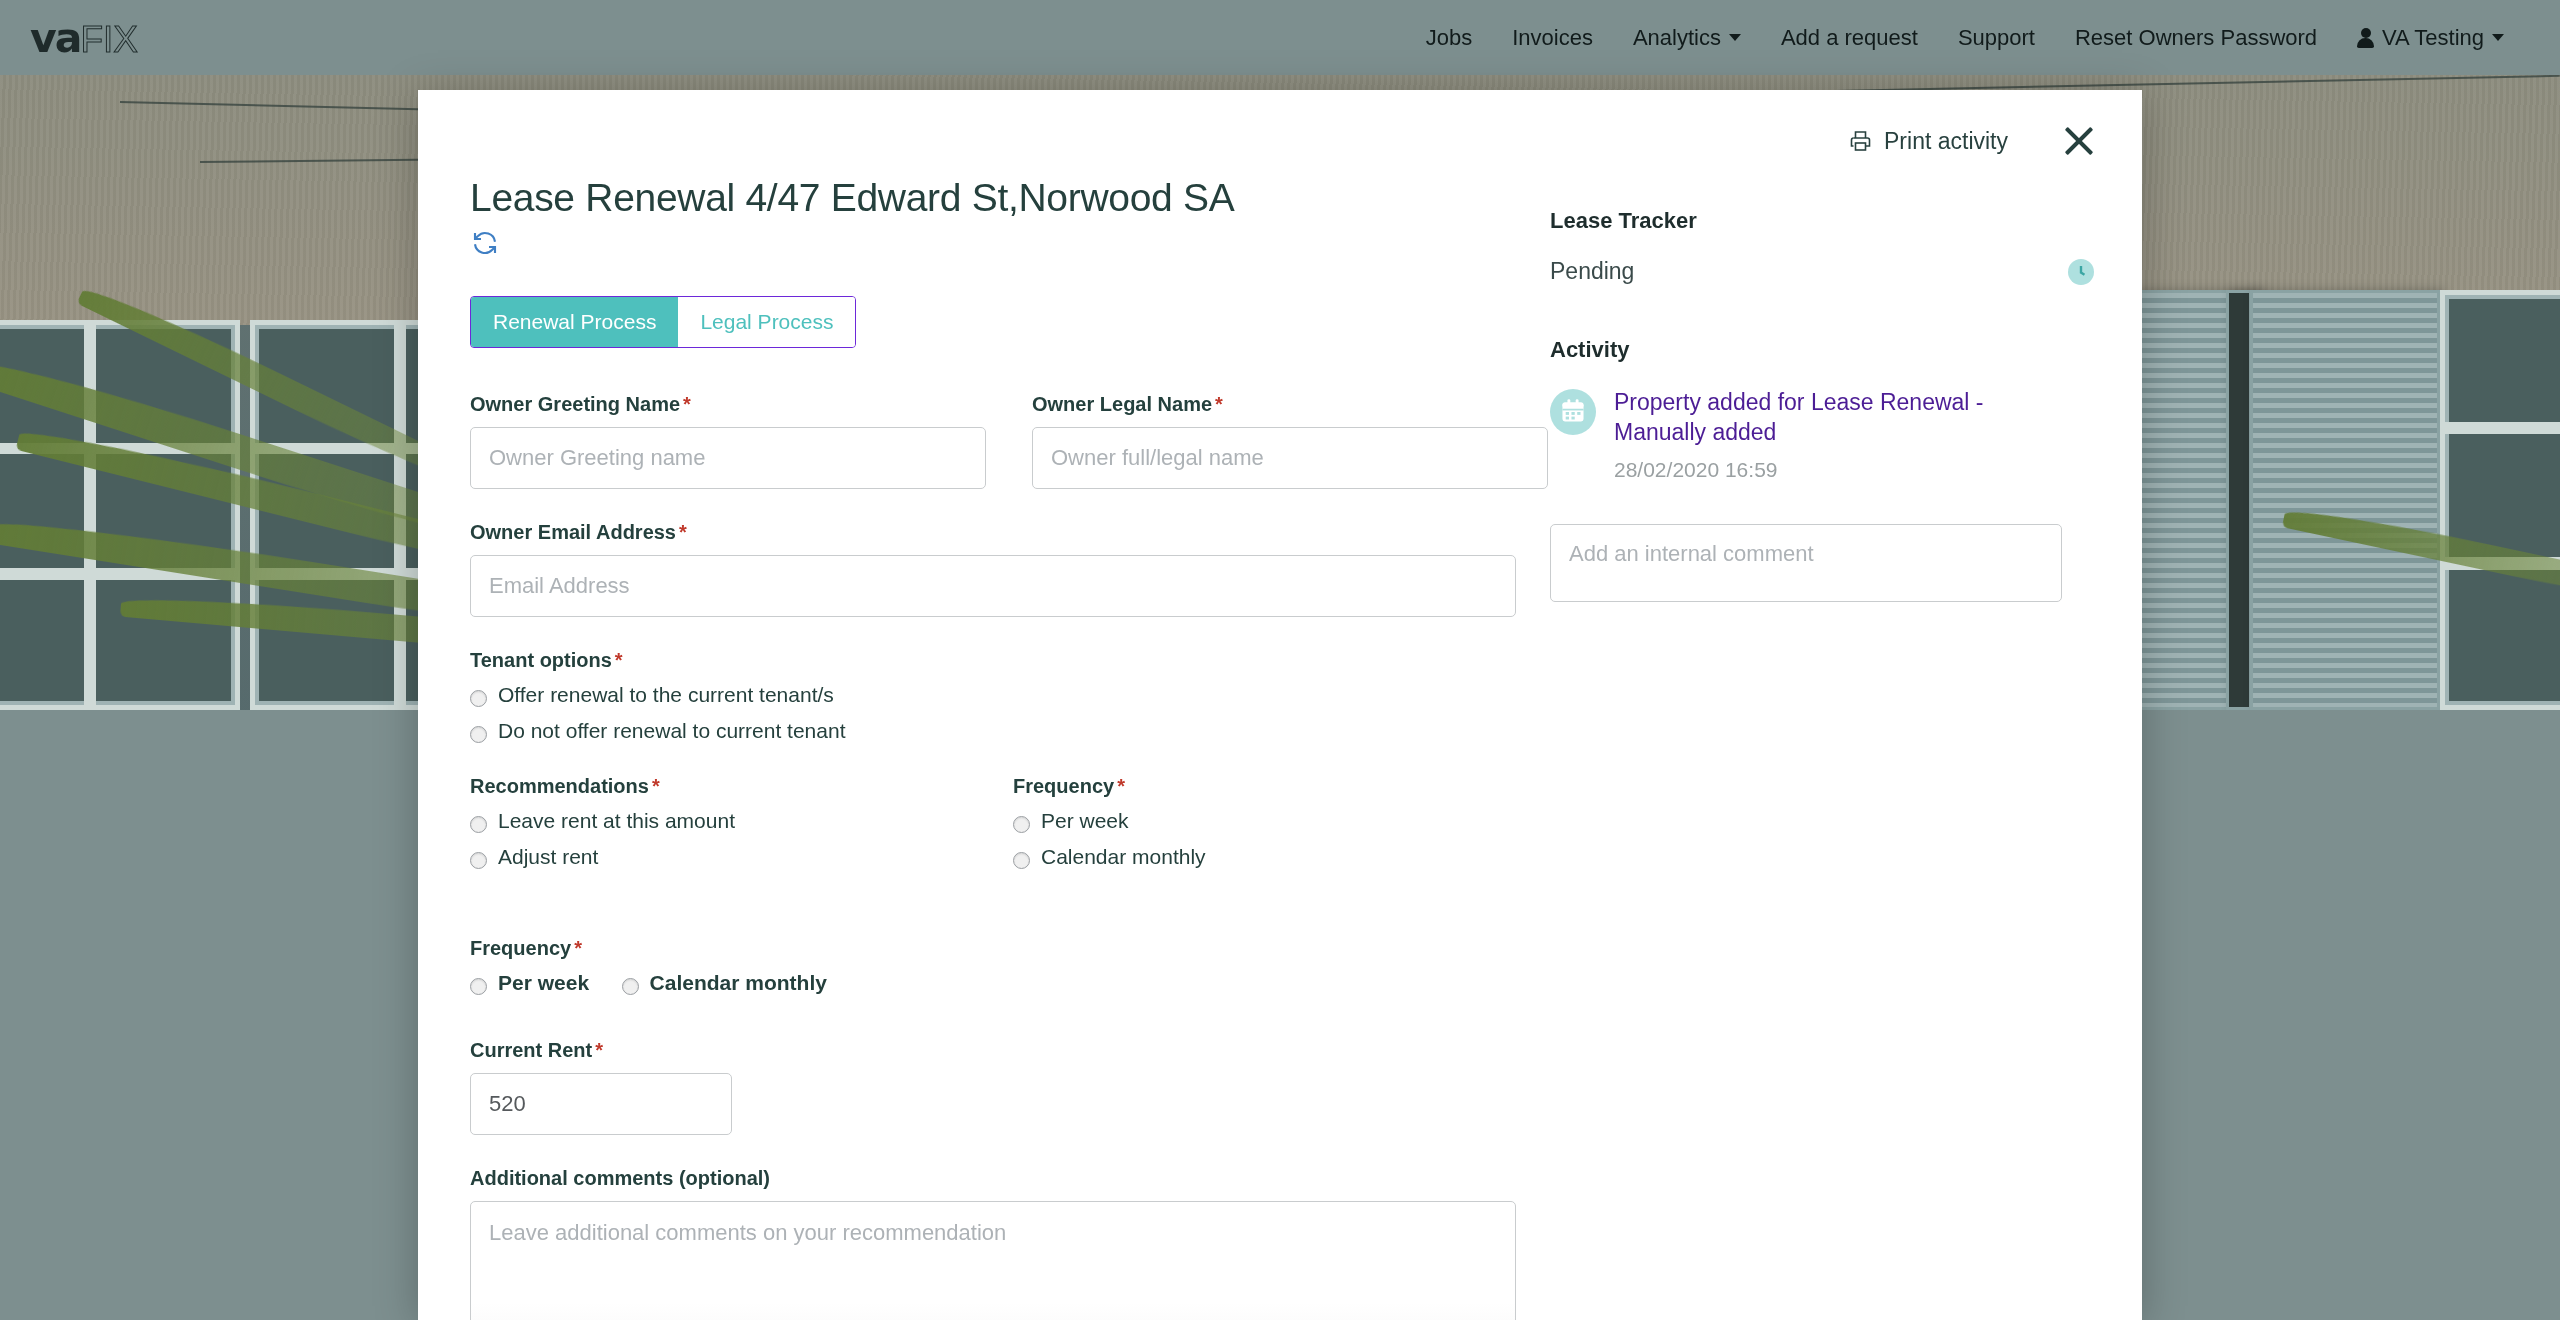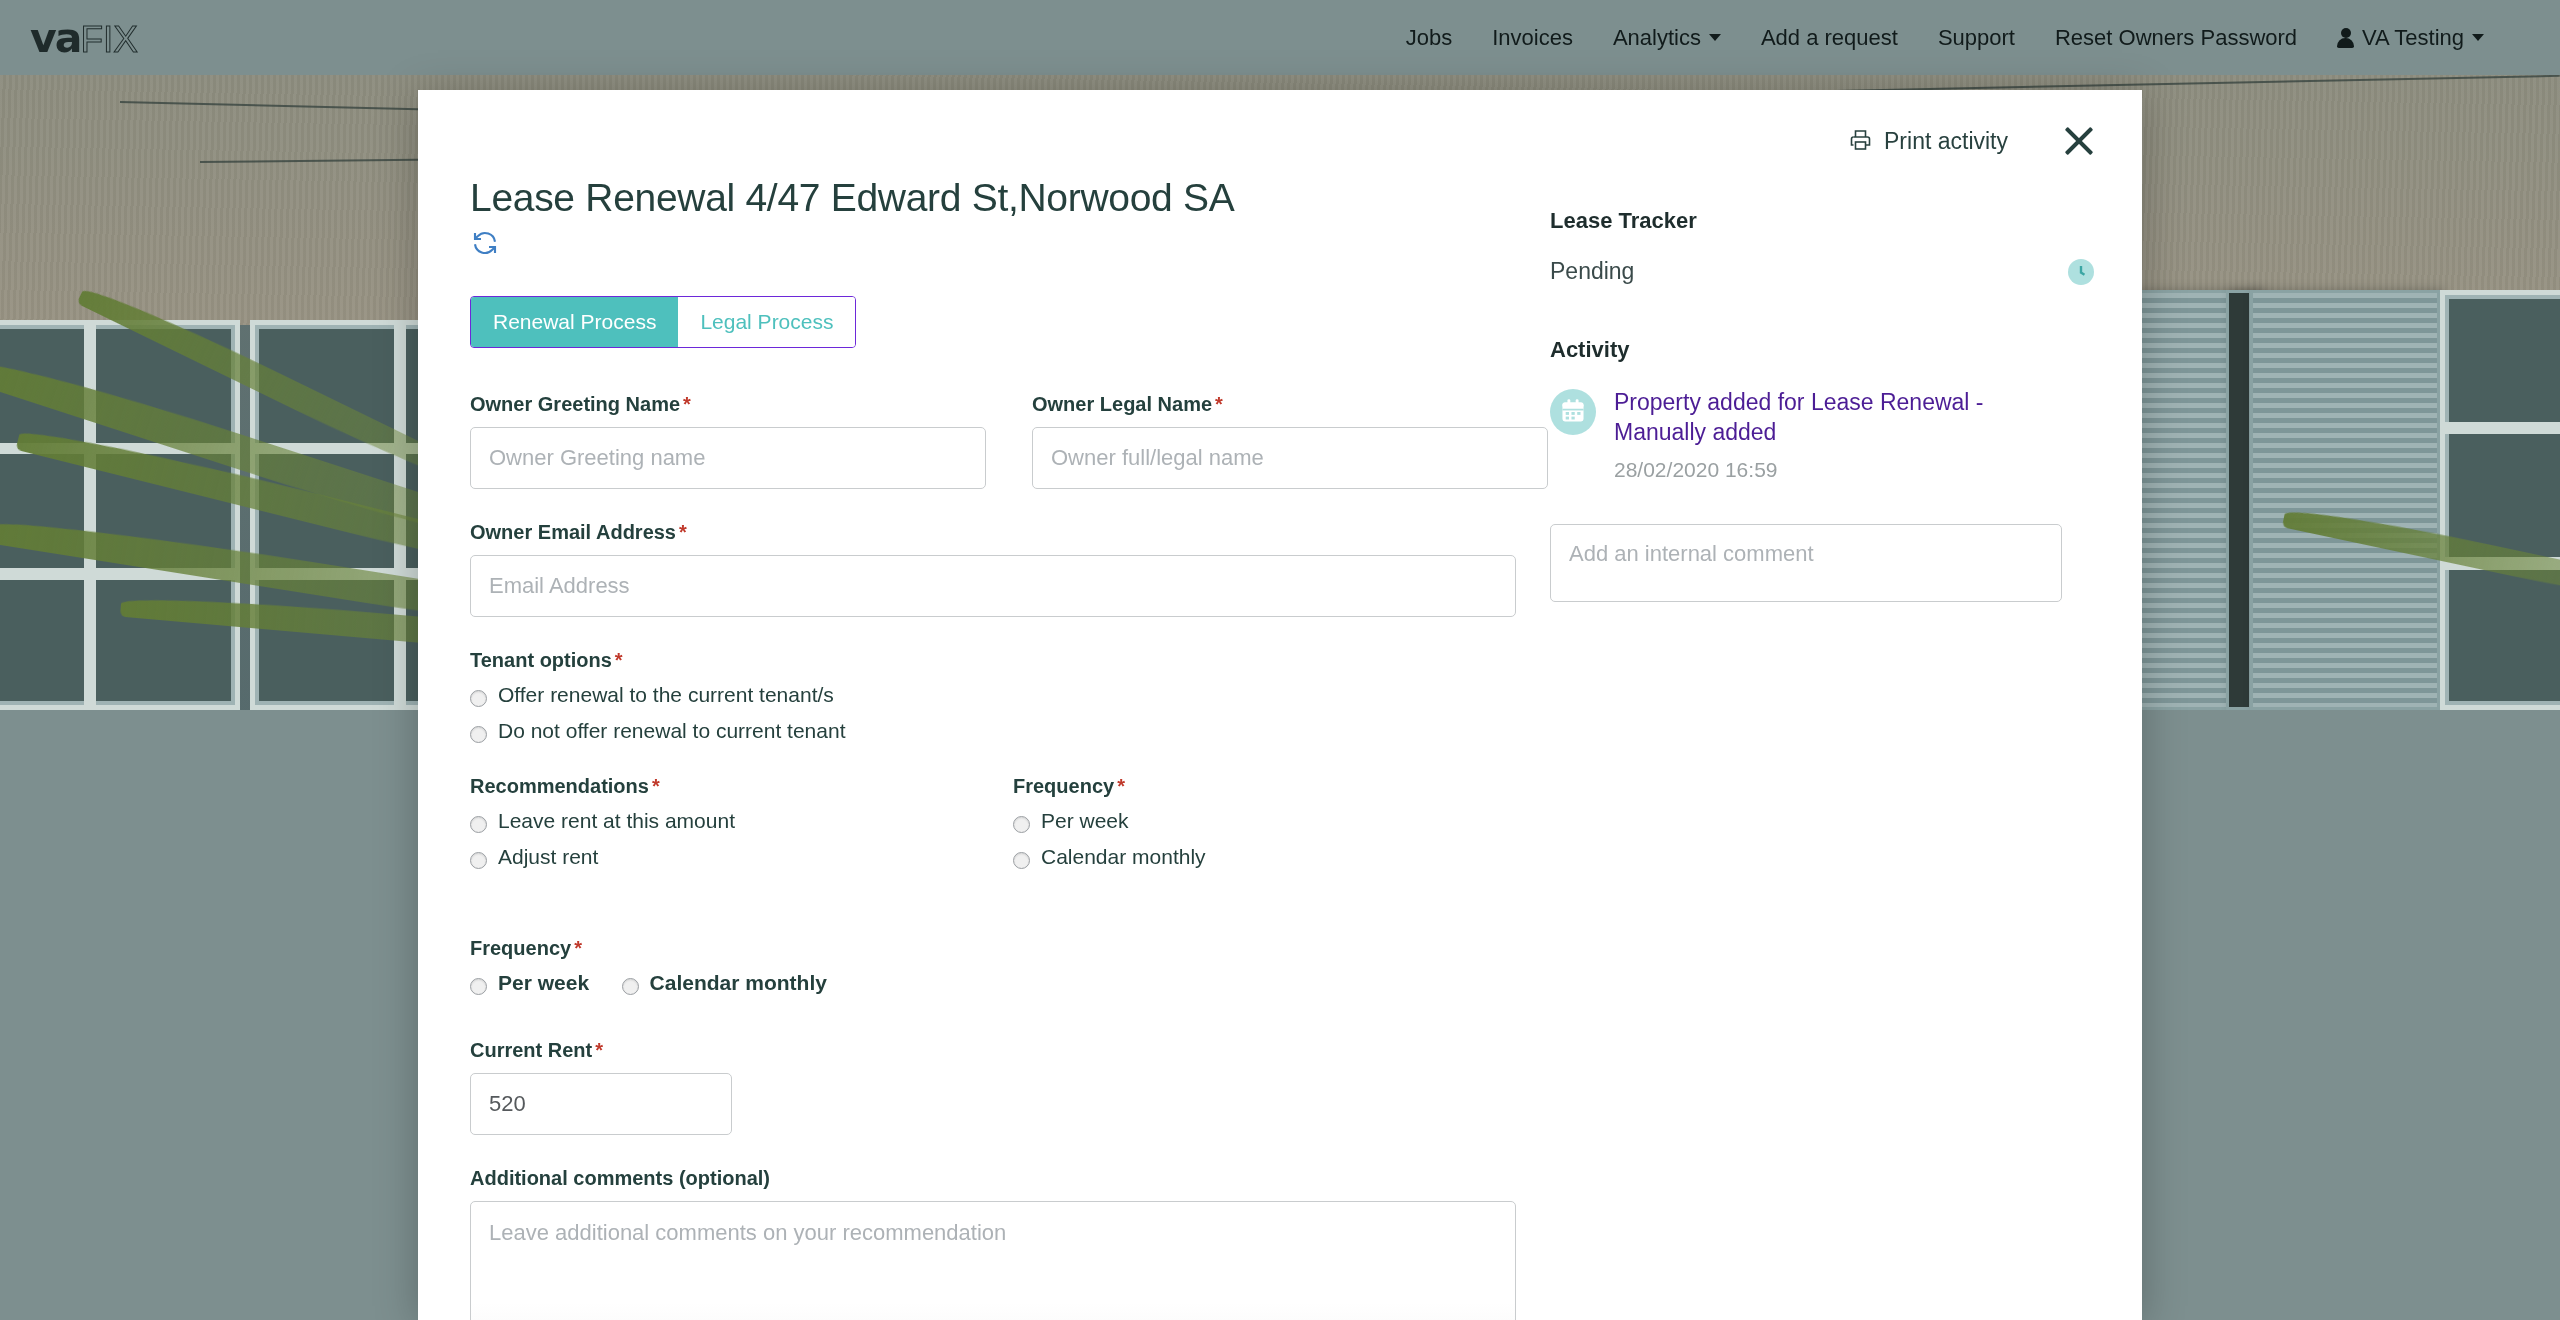--- a/index.html
+++ b/index.html
@@ -63,21 +63,21 @@
     border-radius:50% 6px 50% 6px;
     filter: blur(.4px);
   }
 
   
   #navbar {
     position: absolute; left:0; top:0;
     width: 2560px; height: 75px;
     background: #7d8f8f;
     display:flex; align-items:center;
-    padding: 0 56px 0 30px;
+    padding: 0 36px 0 30px;
     z-index: 30;
   }
   #logo { display:flex; align-items:baseline; }
   #logo .va {
     font-size: 41px; font-weight: 700; color:#1f2b2b;
     letter-spacing:-2px; font-family:"DejaVu Sans", sans-serif;
   }
   #logo .fix {
     font-size: 37px; color:#1f2b2b; letter-spacing:0px;
     font-family:"Liberation Sans", sans-serif;
@@ -116,21 +116,21 @@
     background:#ffffff;
     box-shadow: 0 6px 40px rgba(0,0,0,.25);
     z-index: 40;
     overflow:hidden;
   }
   #modal-topbar {
     height: 78px; display:flex; align-items:center;
     justify-content:flex-end; padding: 24px 46px 0 0; gap: 54px;
   }
   #print-activity {
-    display:flex; align-items:flex-start; gap:11px;
+    display:flex; align-items:center; gap:11px;
     color:#28413f; font-size:23px; cursor:pointer;
   }
   .printer-icon { width:25px; height:24px; position:relative; flex:none;}
   #close-btn { cursor:pointer; width:34px; height:34px; position:relative; }
   #close-btn::before, #close-btn::after {
     content:""; position:absolute; left:-1px; top:15px;
     width:36px; height:4px; background:#26403e; border-radius:1px;
   }
   #close-btn::before { transform: rotate(45deg); }
   #close-btn::after  { transform: rotate(-45deg); }

